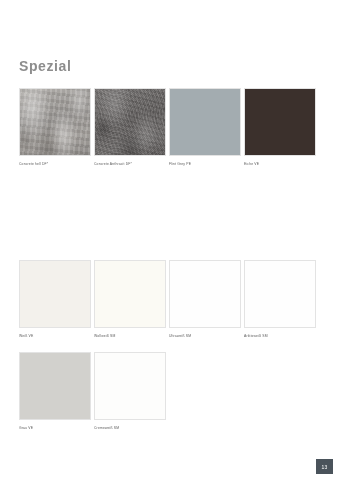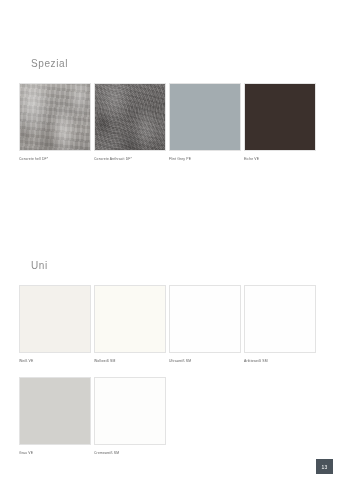--- a/index.html
+++ b/index.html
@@ -25,23 +25,23 @@
   
   .section {
     position: absolute;
     left: 0;
     width: 339px;
   }
   .section-spezial { top: 58px; }
   .section-uni     { top: 260px; }
 
   .section-title {
-    margin: 0 0 14px 31px;
-    font-size: 10px;
-    font-weight: 400;
+    margin: 0 0 14px 19px;
+    font-size: 14px;
+    font-weight: 700;
     letter-spacing: 0.6px;
     color: #8d8d8d;
   }
 
   
   .swatch-row {
     display: flex;
     margin-left: 19px;
     gap: 3px;
   }
@@ -138,21 +138,20 @@
         <div class="swatch-label">Flint Grey PE</div>
       </div>
       <div class="swatch-cell">
         <div class="swatch-chip tex-solid" style="background-color: rgb(59, 48, 44);"></div>
         <div class="swatch-label">Eiche VE</div>
       </div>
     </div>
   </div>
 
   <div class="section section-uni">
-    <h2 class="section-title">Uni</h2>
 
     <div class="swatch-row">
       <div class="swatch-cell">
         <div class="swatch-chip tex-solid" style="background-color: rgb(243, 241, 236);"></div>
         <div class="swatch-label">Weiß VE</div>
       </div>
       <div class="swatch-cell">
         <div class="swatch-chip tex-solid" style="background-color: rgb(251, 250, 244);"></div>
         <div class="swatch-label">Wollweiß SM</div>
       </div>

